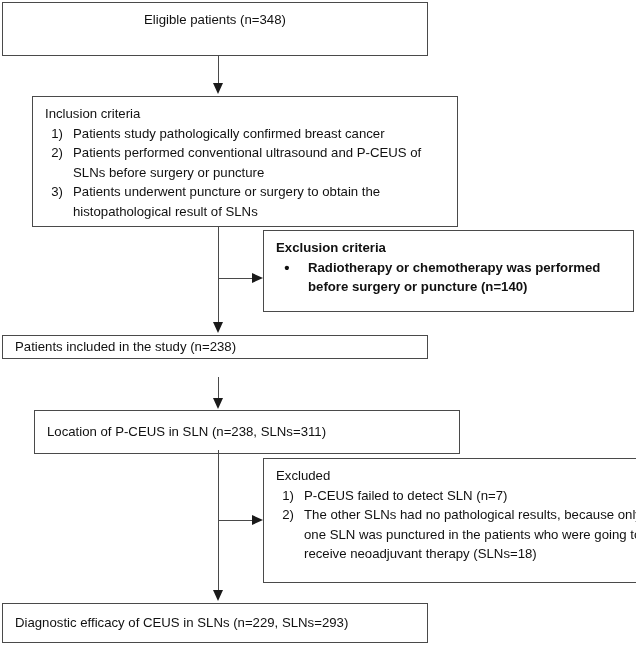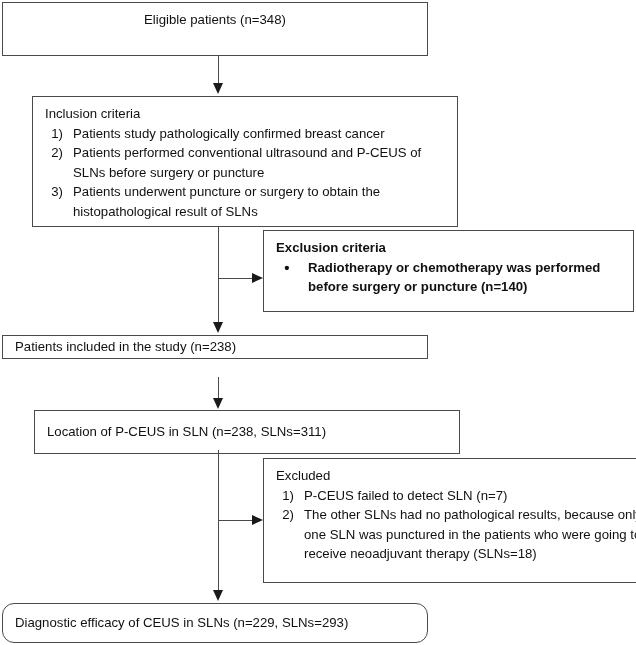--- a/index.html
+++ b/index.html
@@ -181,19 +181,19 @@
           <span class="itemtext">P-CEUS failed to detect SLN (n=7)</span>
         </li>
         <li>
           <span class="marker">2)</span>
           <span class="itemtext">The other SLNs had no pathological results, because only one SLN was punctured in the patients who were going to receive neoadjuvant therapy (SLNs=18)</span>
         </li>
       </ul>
     </div>
   </div>
 
-  <div class="node" style="left:2px; top:603px; width:426px; height:40px;border-radius:12px;">
+  <div class="node" style="left:2px; top:603px; width:426px; height:40px;">
     <div class="vmid">
       <span>Diagnostic efficacy of CEUS in SLNs (n=229, SLNs=293)</span>
     </div>
   </div>
 
 </div>
 
 </body></html>

